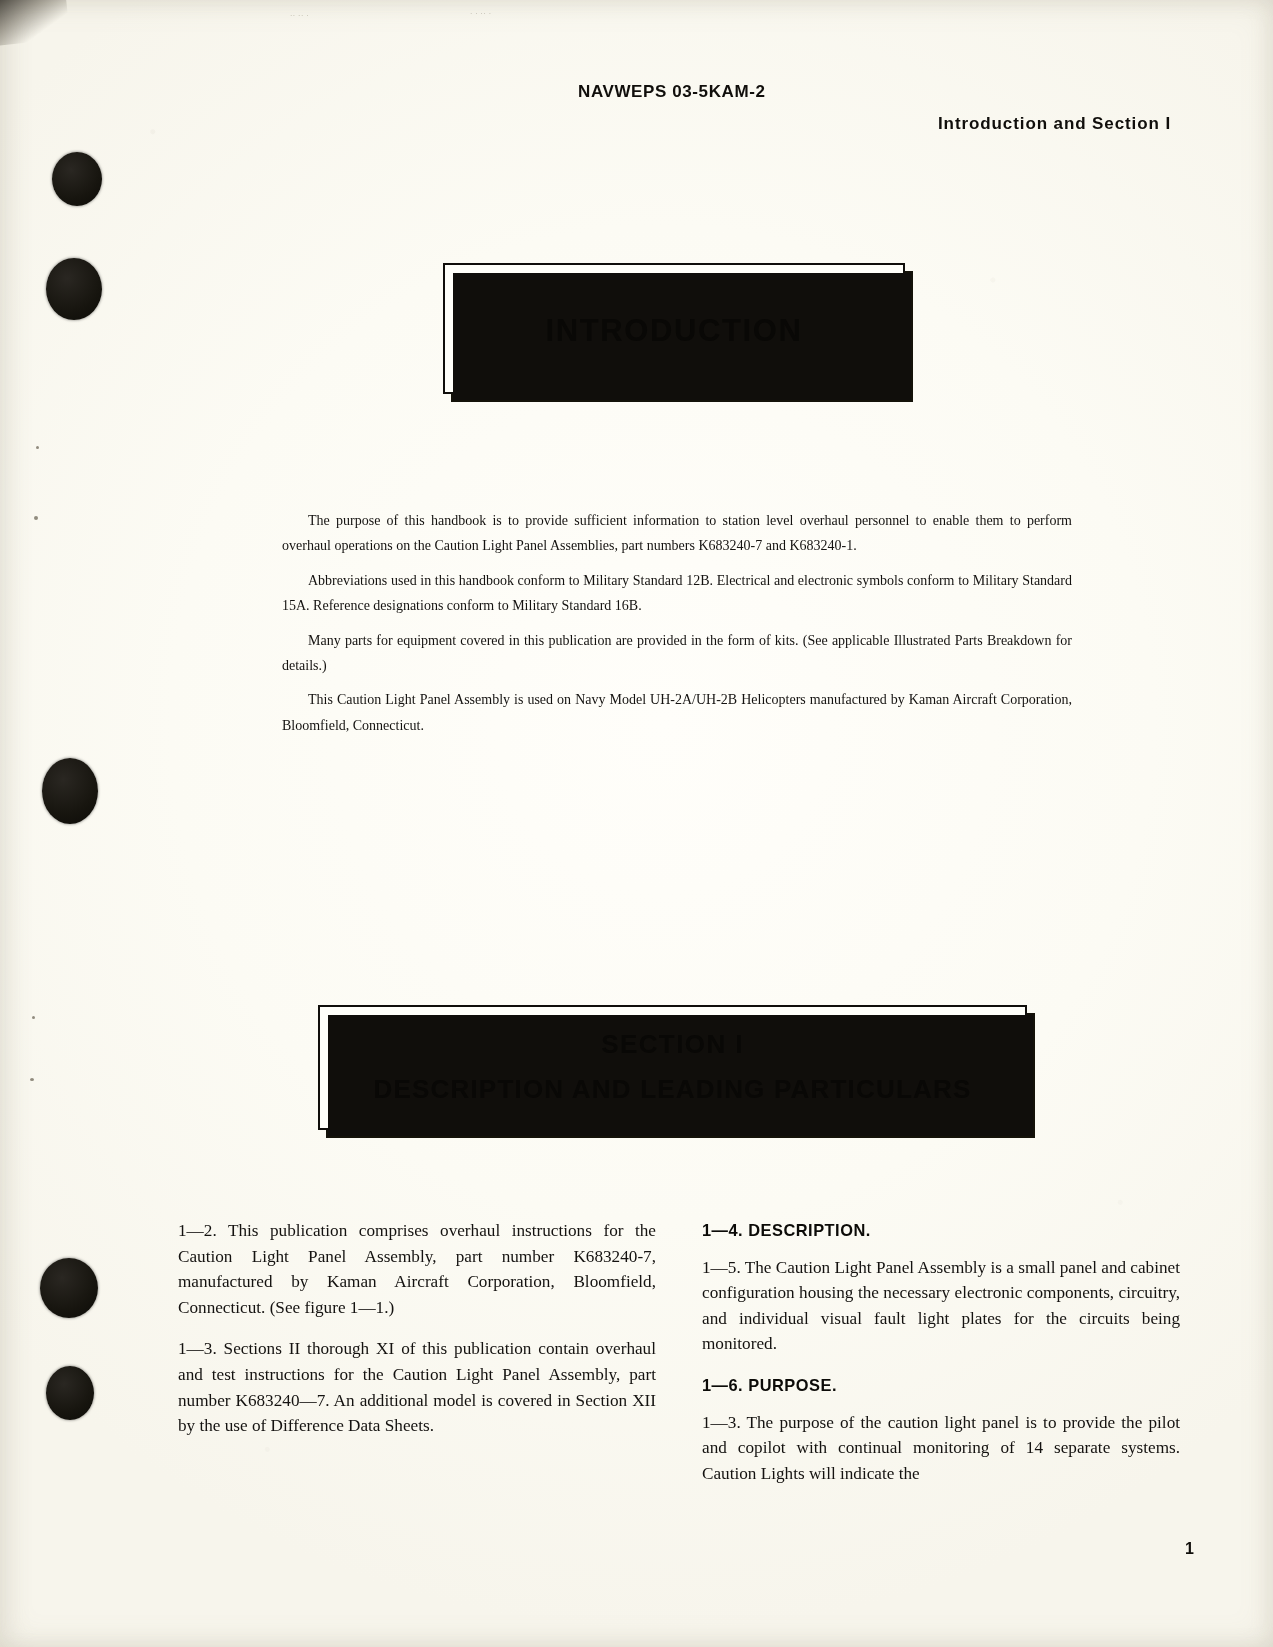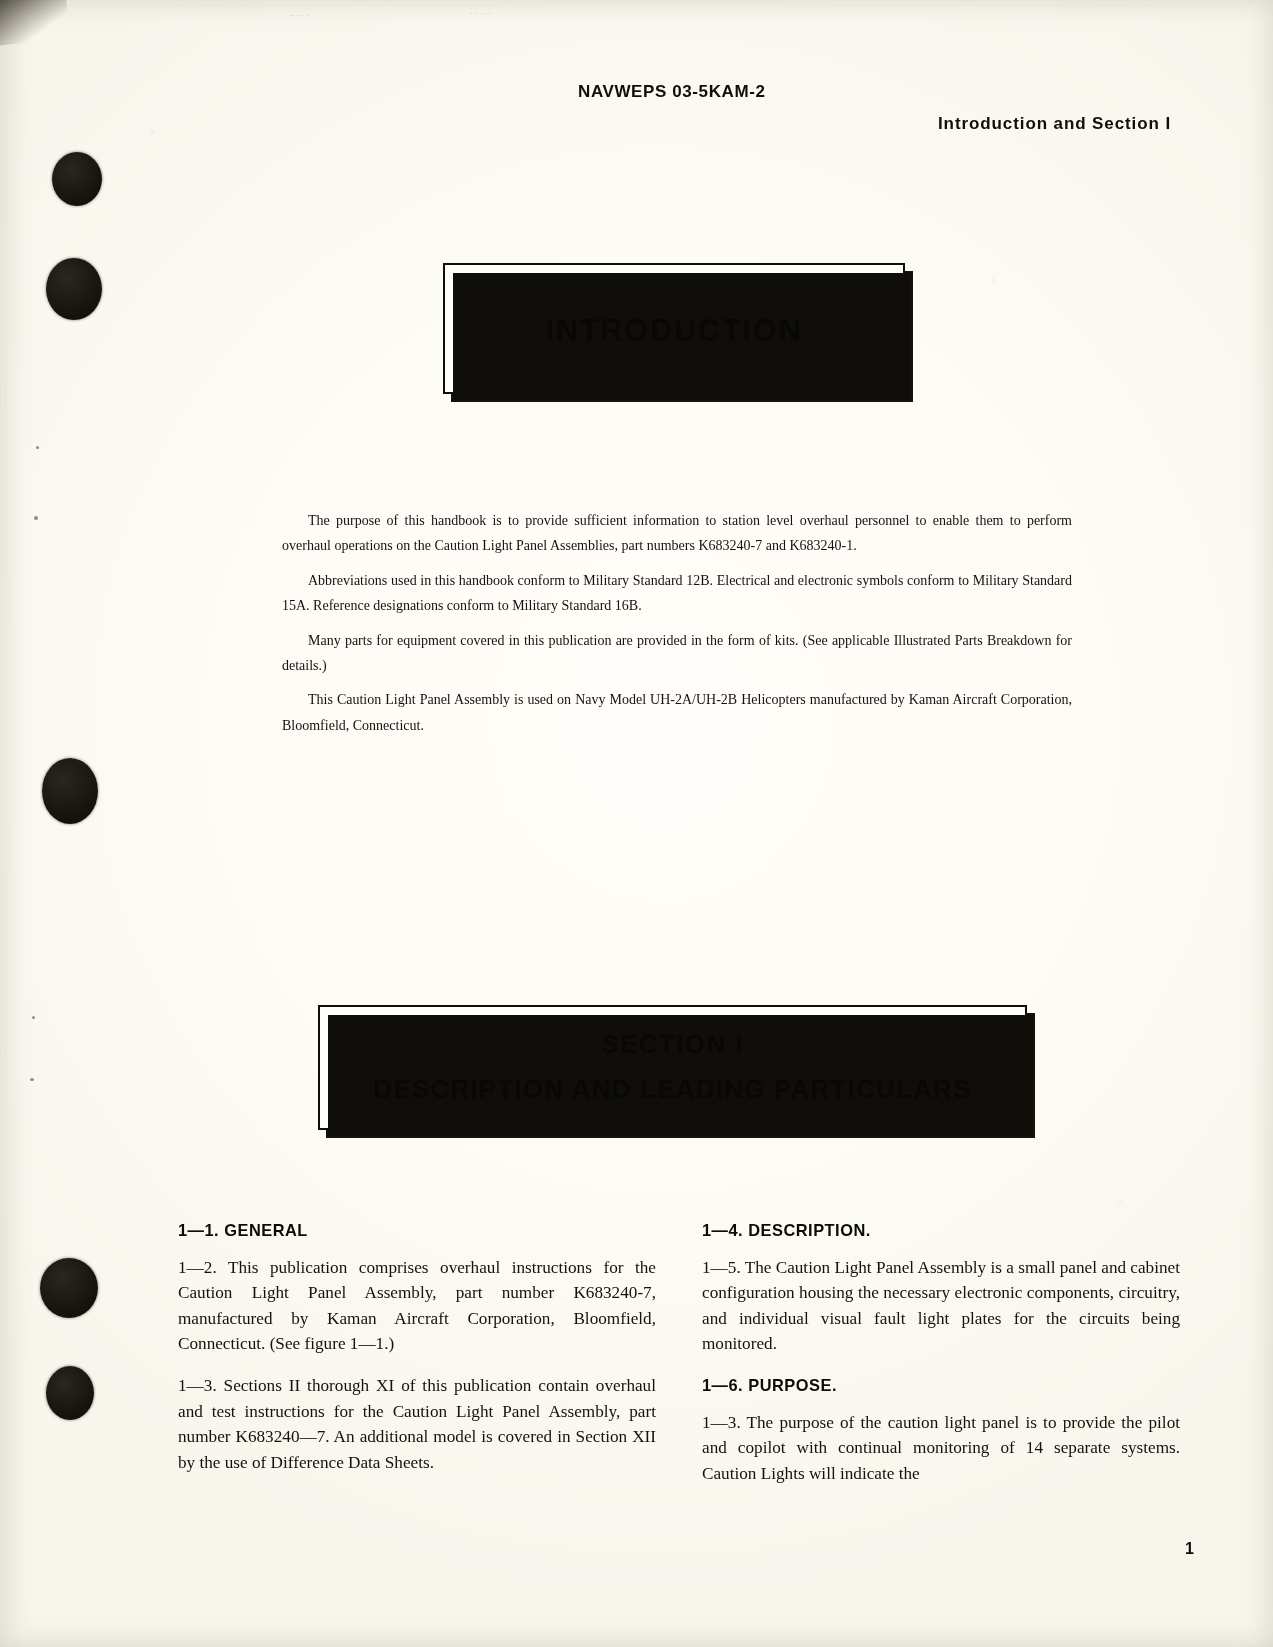--- a/index.html
+++ b/index.html
@@ -285,21 +285,20 @@
 
   <div id="banner-section-shadow"></div>
   <div class="banner" id="banner-section">
     <div class="sline1">SECTION I</div>
     <div class="sline2">DESCRIPTION AND LEADING PARTICULARS</div>
   </div>
 
   <div class="cols">
 
     <div class="col col-left">
-      <p class="subhead">1—1. GENERAL</p>
       <p class="para">1—2. This publication comprises overhaul instructions for the Caution Light Panel Assembly, part number K683240-7, manufactured by Kaman Aircraft Corporation, Bloomfield, Connecticut. (See figure 1—1.)</p>
       <p class="para">1—3. Sections II thorough XI of this publication contain overhaul and test instructions for the Caution Light Panel Assembly, part number K683240—7. An additional model is covered in Section XII by the use of Difference Data Sheets.</p>
     </div>
 
     <div class="col col-right">
       <p class="subhead">1—4. DESCRIPTION.</p>
       <p class="para">1—5. The Caution Light Panel Assembly is a small panel and cabinet configuration housing the necessary electronic components, circuitry, and individual visual fault light plates for the circuits being monitored.</p>
       <p class="subhead subhead-spaced">1—6. PURPOSE.</p>
       <p class="para">1—3. The purpose of the caution light panel is to provide the pilot and copilot with continual monitoring of 14 separate systems. Caution Lights will indicate the</p>
     </div>

